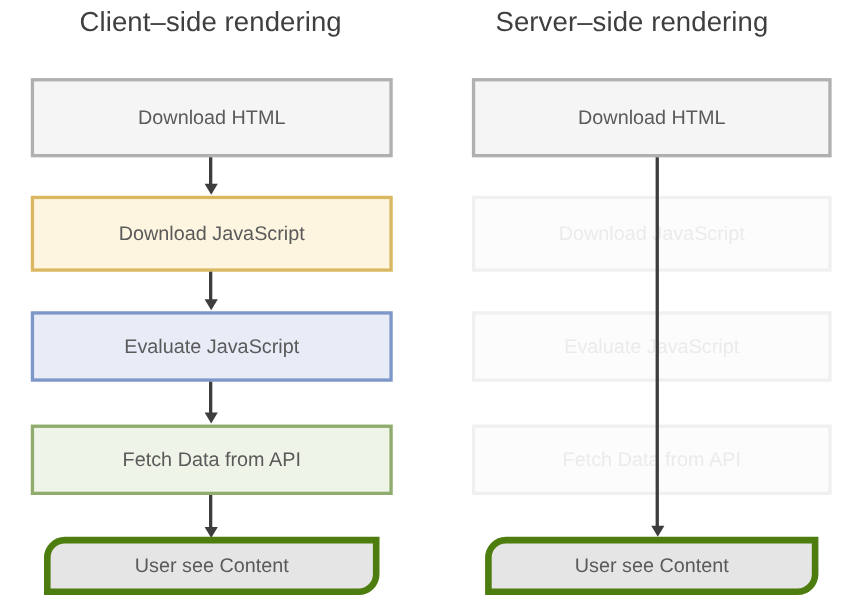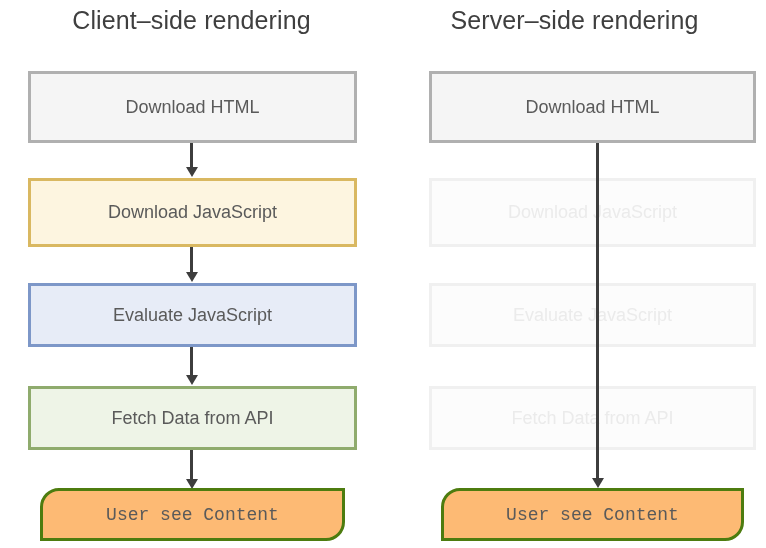--- a/index.html
+++ b/index.html
@@ -47,24 +47,23 @@
     white-space: nowrap;
   }
 
   .node.gray    { background:#f5f5f5; border-color:#b0b0b0; }
   .node.cream   { background:#fdf5e0; border-color:#d9b861; }
   .node.blue    { background:#e7ecf7; border-color:#7d97c8; }
   .node.green   { background:#eef4e7; border-color:#8fab6d; }
 
   
   .node.terminator {
-    background: #fdba74;
-    border: 3px solid #4d7c0f;
+    background: #e5e5e5;
+    border: 6px solid #4d7c0f;
     border-radius: 19px 0 19px 0;
-    font-family: Liberation Mono, monospace;
   }
 
   
   .node.faded {
     background: #fcfcfc;
     border-color: #f0f0f0;
     color: #ebebeb;
   }
 
   

